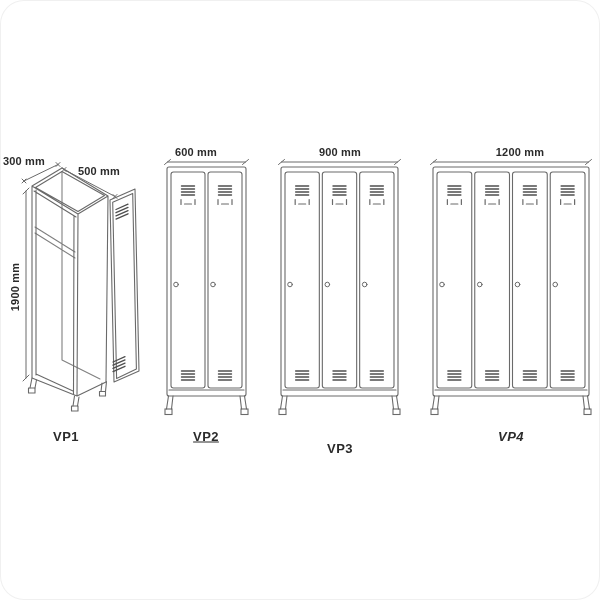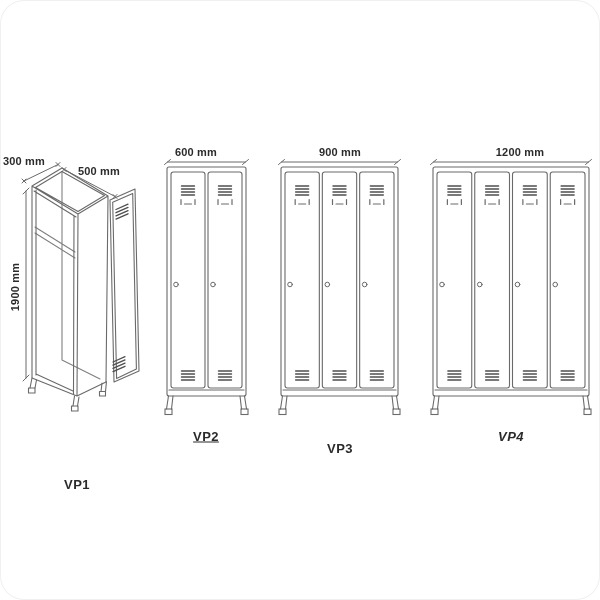--- a/index.html
+++ b/index.html
@@ -172,17 +172,17 @@
       </g>
   </svg>
 
   <div class="lbl dim-lbl" style="left:24px;top:161px;">300 mm</div>
   <div class="lbl dim-lbl" style="left:99px;top:171px;">500 mm</div>
   <div class="lbl dim-lbl rot" style="left:15px;top:287px;">1900 mm</div>
   <div class="lbl dim-lbl" style="left:196px;top:152px;">600 mm</div>
   <div class="lbl dim-lbl" style="left:340px;top:152px;">900 mm</div>
   <div class="lbl dim-lbl" style="left:511px;top:152px;margin-left:9px;">1200 mm</div>
 
-  <div class="lbl name-lbl" style="left:77px;top:436px;margin-top:48px;">VP1</div>
+  <div class="lbl name-lbl" style="left:66px;top:436px;">VP1</div>
   <div class="lbl name-lbl" style="left:206px;top:436px;text-decoration:underline;">VP2</div>
   <div class="lbl name-lbl" style="left:340px;top:436px;margin-top:12px;">VP3</div>
   <div class="lbl name-lbl" style="left:511px;top:436px;font-style:italic;">VP4</div>
 </div>
 
 </body></html>

